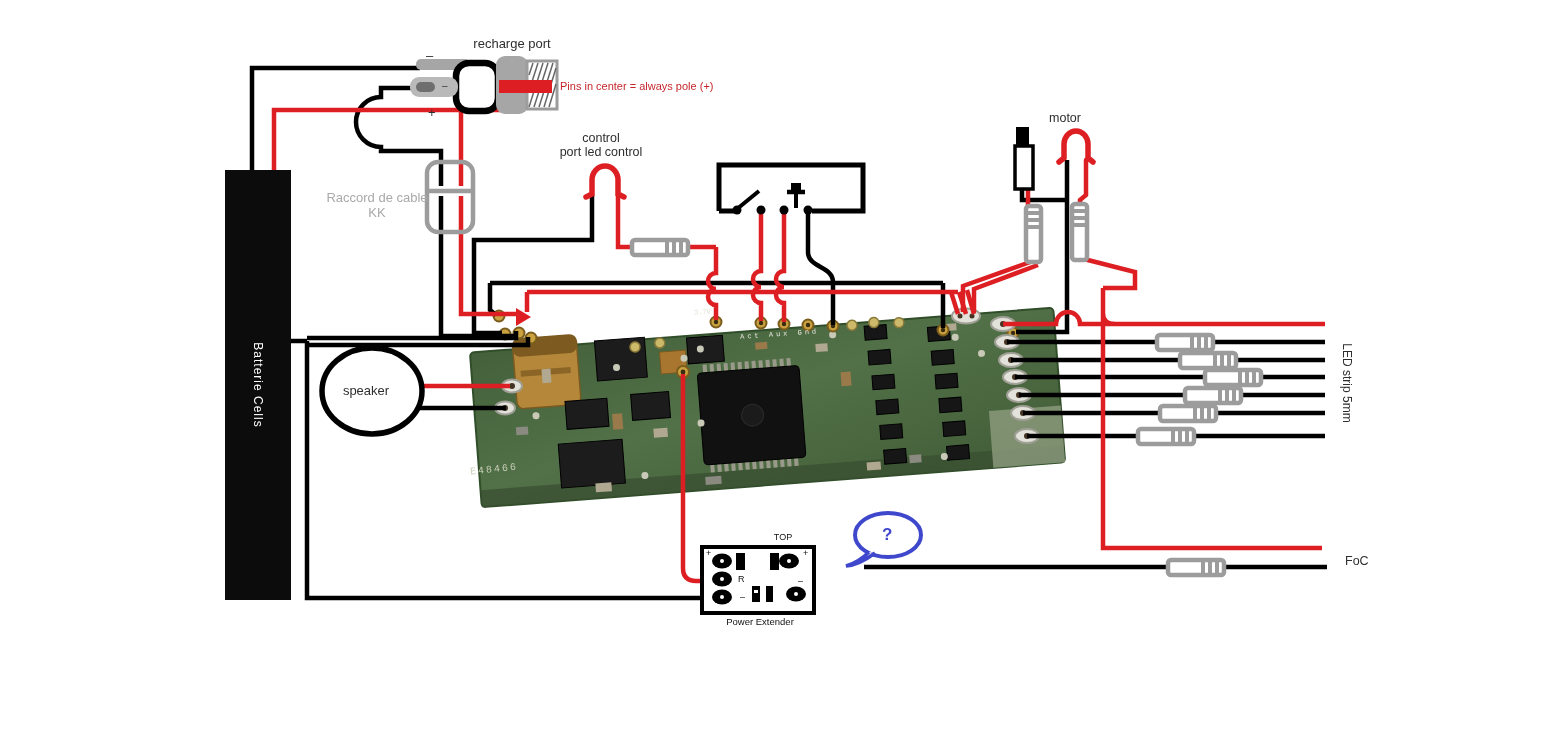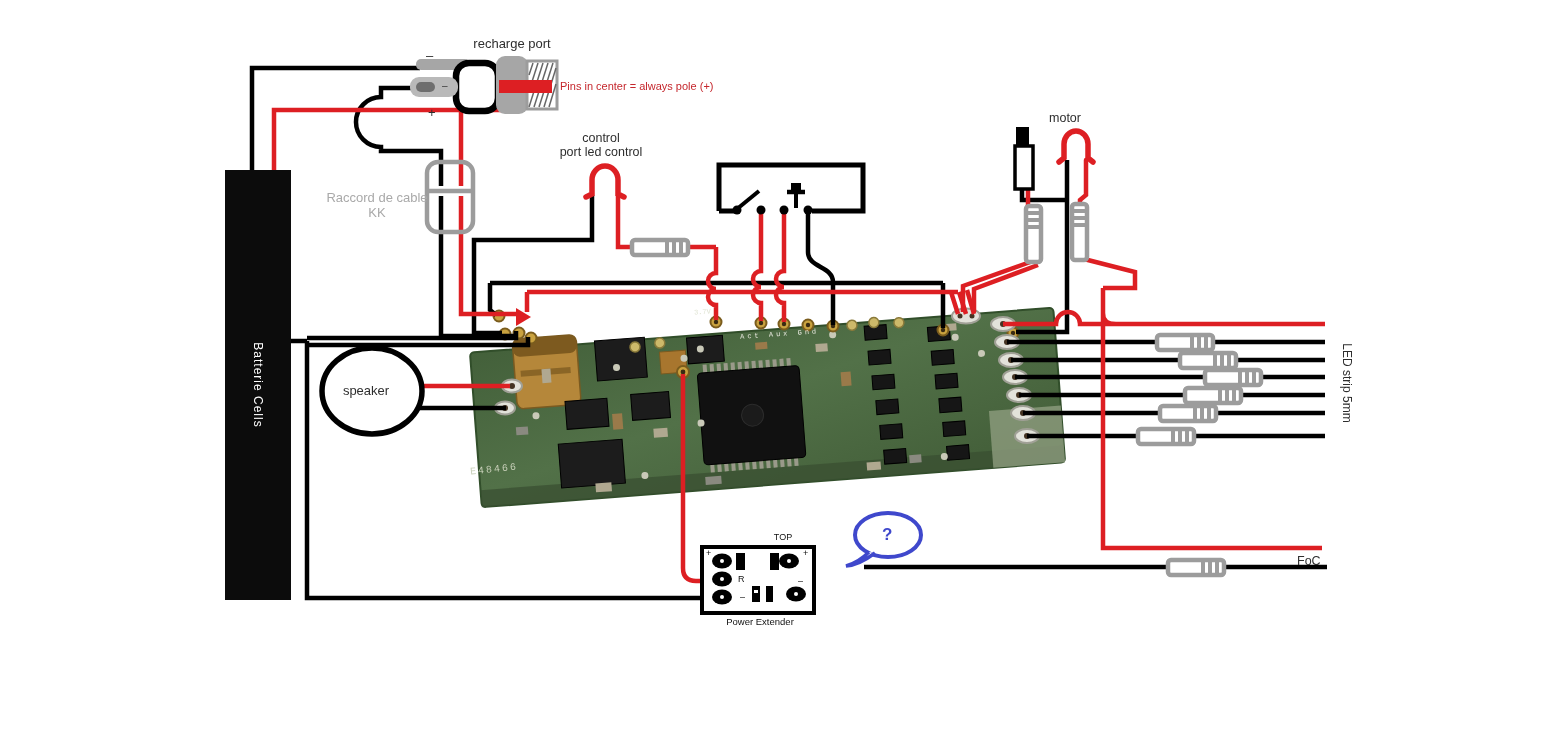--- a/index.html
+++ b/index.html
@@ -338,21 +338,21 @@
 </div>
 
 <div class="label center" style="left:1021px;top:111px;margin-left:44px;">motor</div>
 
 <div class="label vert battery-text" style="left:258px;top:385px;">Batterie Cells</div>
 
 <div class="label center" style="left:366px;top:383px;font-size:13px;">speaker</div>
 
 <div class="label vert" style="left:1347px;top:383px;font-size:12px;">LED strip  5mm</div>
 
-<div class="label" style="left:1297px;top:554px;">FoC</div>
+<div class="label" style="left:1345px;top:554px;">FoC</div>
 
 <div class="label qmark" style="left:882px;top:525px;">?</div>
 
 <div class="label pe-lab" style="left:706px;top:548px;">+</div>
 <div class="label pe-lab center" style="left:758px;top:532px;margin-left:25px;">TOP</div>
 <div class="label pe-lab" style="left:803px;top:548px;">+</div>
 <div class="label pe-lab" style="left:738px;top:574px;">R</div>
 <div class="label pe-lab" style="left:798px;top:576px;">–</div>
 <div class="label pe-lab" style="left:740px;top:592px;">–</div>
 <div class="label pe-lab center" style="left:760px;top:616px;font-size:9.5px;">Power Extender</div>

